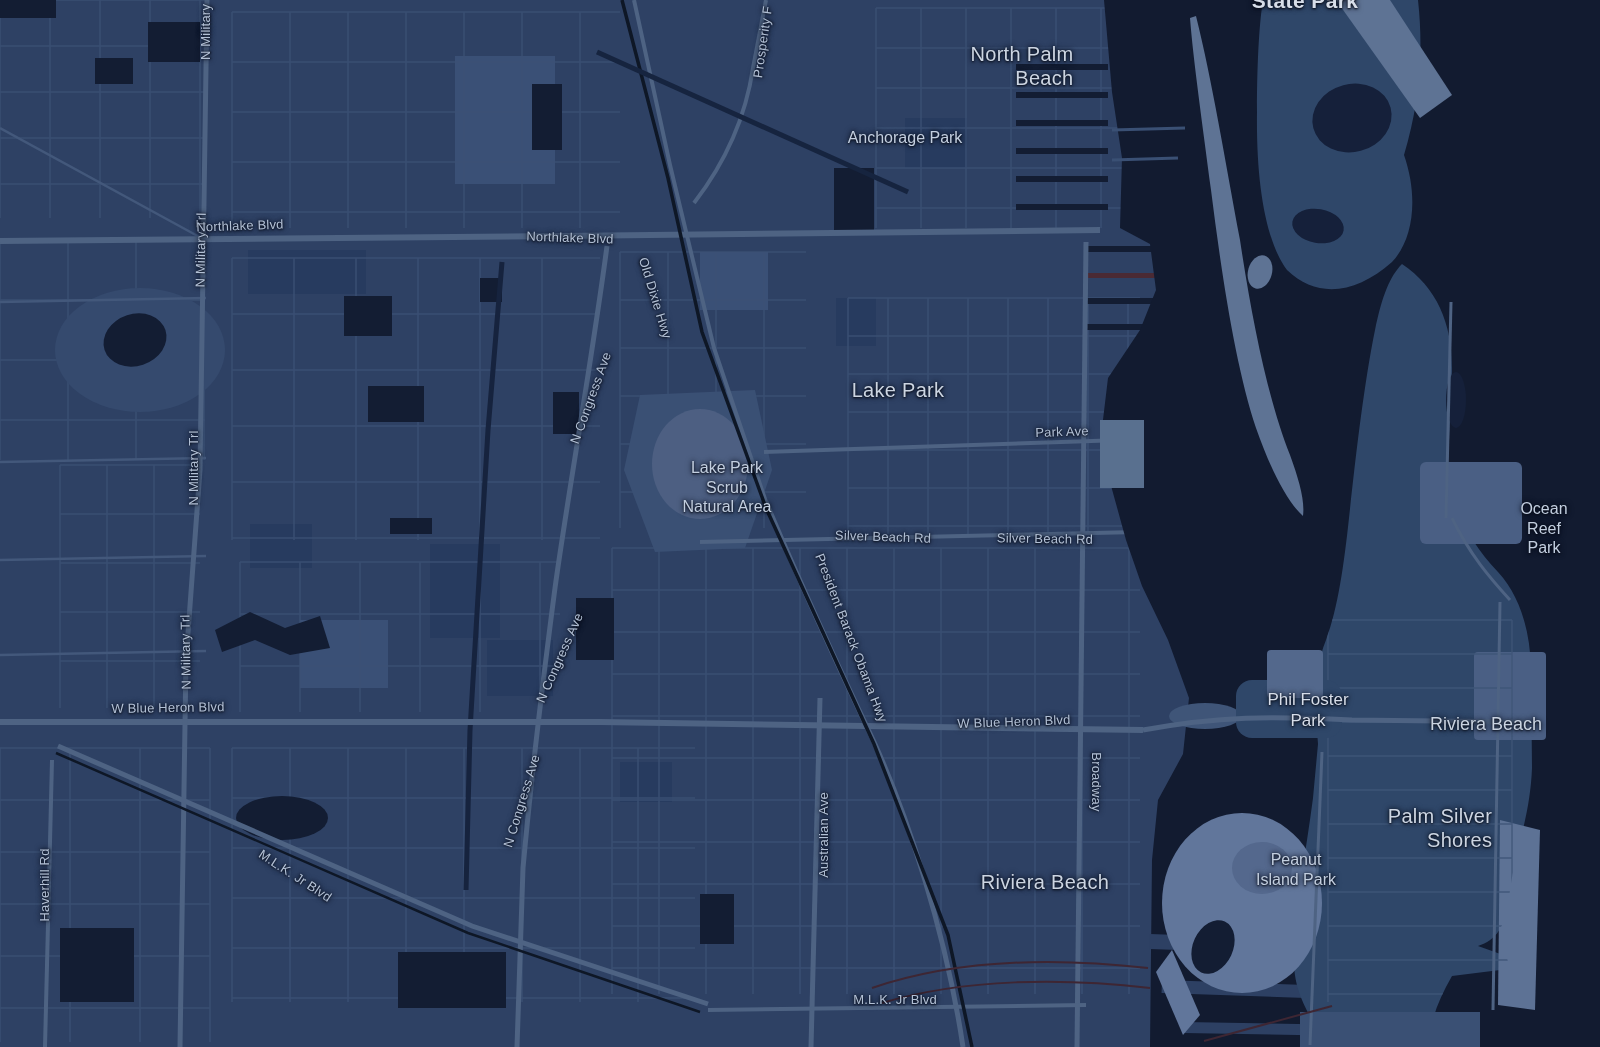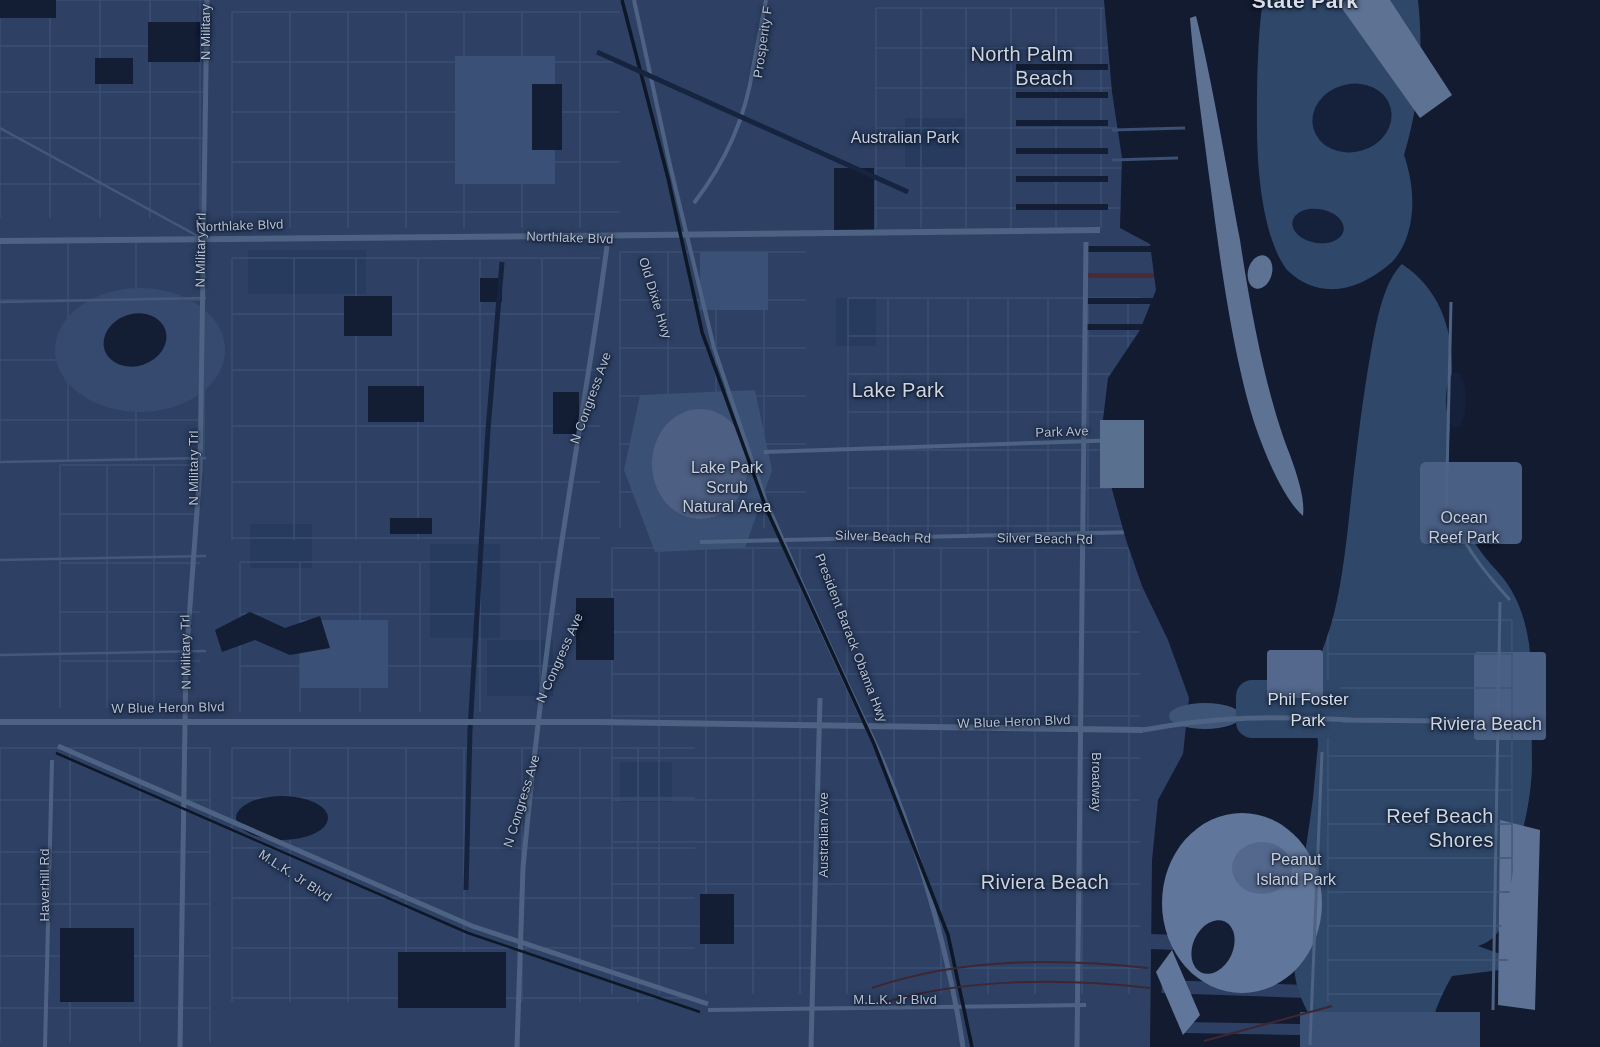--- a/index.html
+++ b/index.html
@@ -180,36 +180,36 @@
   </g>
 
   <g stroke="#3e2633" stroke-width="2" fill="none">
     <path d="M872,988 C960,958 1060,958 1148,968"></path>
     <path d="M882,1003 C965,978 1065,978 1150,988"></path>
     <path d="M1204,1041 L1332,1006"></path>
   </g>
 </svg>
 
 <div class="lbl park-xl" style="left:1305px;top:1px;transform:translate(-50%,-50%)">State Park</div>
-<div class="lbl park" style="left:905px;top:138px;transform:translate(-50%,-50%)">Australian Park</div>
+<div class="lbl park" style="left:905px;top:138px;transform:translate(-50%,-50%)">Anchorage Park</div>
 <div class="lbl park" style="left:727px;top:487px;transform:translate(-50%,-50%)">Lake Park
 Scrub
 Natural Area</div>
-<div class="lbl park" style="left:1464px;top:528px;transform:translate(-50%,-50%)">Ocean
+<div class="lbl park" style="left:1544px;top:528px;transform:translate(-50%,-50%)">Ocean
 Reef Park</div>
 <div class="lbl park-b" style="left:1308px;top:711px;transform:translate(-50%,-50%)">Phil Foster
 Park</div>
 <div class="lbl park" style="left:1296px;top:870px;transform:translate(-50%,-50%)">Peanut
 Island Park</div>
 
 <div class="lbl city" style="left:1022px;top:66px;transform:translate(-50%,-50%)">North Palm
 Beach</div>
 <div class="lbl city" style="left:898px;top:390px;transform:translate(-50%,-50%)">Lake Park</div>
 <div class="lbl city" style="left:1045px;top:882px;transform:translate(-50%,-50%)">Riviera Beach</div>
-<div class="lbl city" style="left:1440px;top:828px;transform:translate(-50%,-50%)">Reef Beach
+<div class="lbl city" style="left:1440px;top:828px;transform:translate(-50%,-50%)">Palm Silver
 Shores</div>
 <div class="lbl town" style="left:1486px;top:725px;transform:translate(-50%,-50%)">Riviera Beach</div>
 
 <div class="lbl road" style="left:763px;top:42px;transform:translate(-50%,-50%) rotate(-82deg)">Prosperity F</div>
 <div class="lbl road" style="left:206px;top:32px;transform:translate(-50%,-50%) rotate(-90deg)">N Military</div>
 <div class="lbl road" style="left:201px;top:250px;transform:translate(-50%,-50%) rotate(-89deg)">N Military Trl</div>
 <div class="lbl road" style="left:194px;top:468px;transform:translate(-50%,-50%) rotate(-90deg)">N Military Trl</div>
 <div class="lbl road" style="left:186px;top:652px;transform:translate(-50%,-50%) rotate(-91deg)">N Military Trl</div>
 <div class="lbl road" style="left:240px;top:226px;transform:translate(-50%,-50%) rotate(-2deg)">Northlake Blvd</div>
 <div class="lbl road" style="left:570px;top:238px;transform:translate(-50%,-50%) rotate(2deg)">Northlake Blvd</div>

